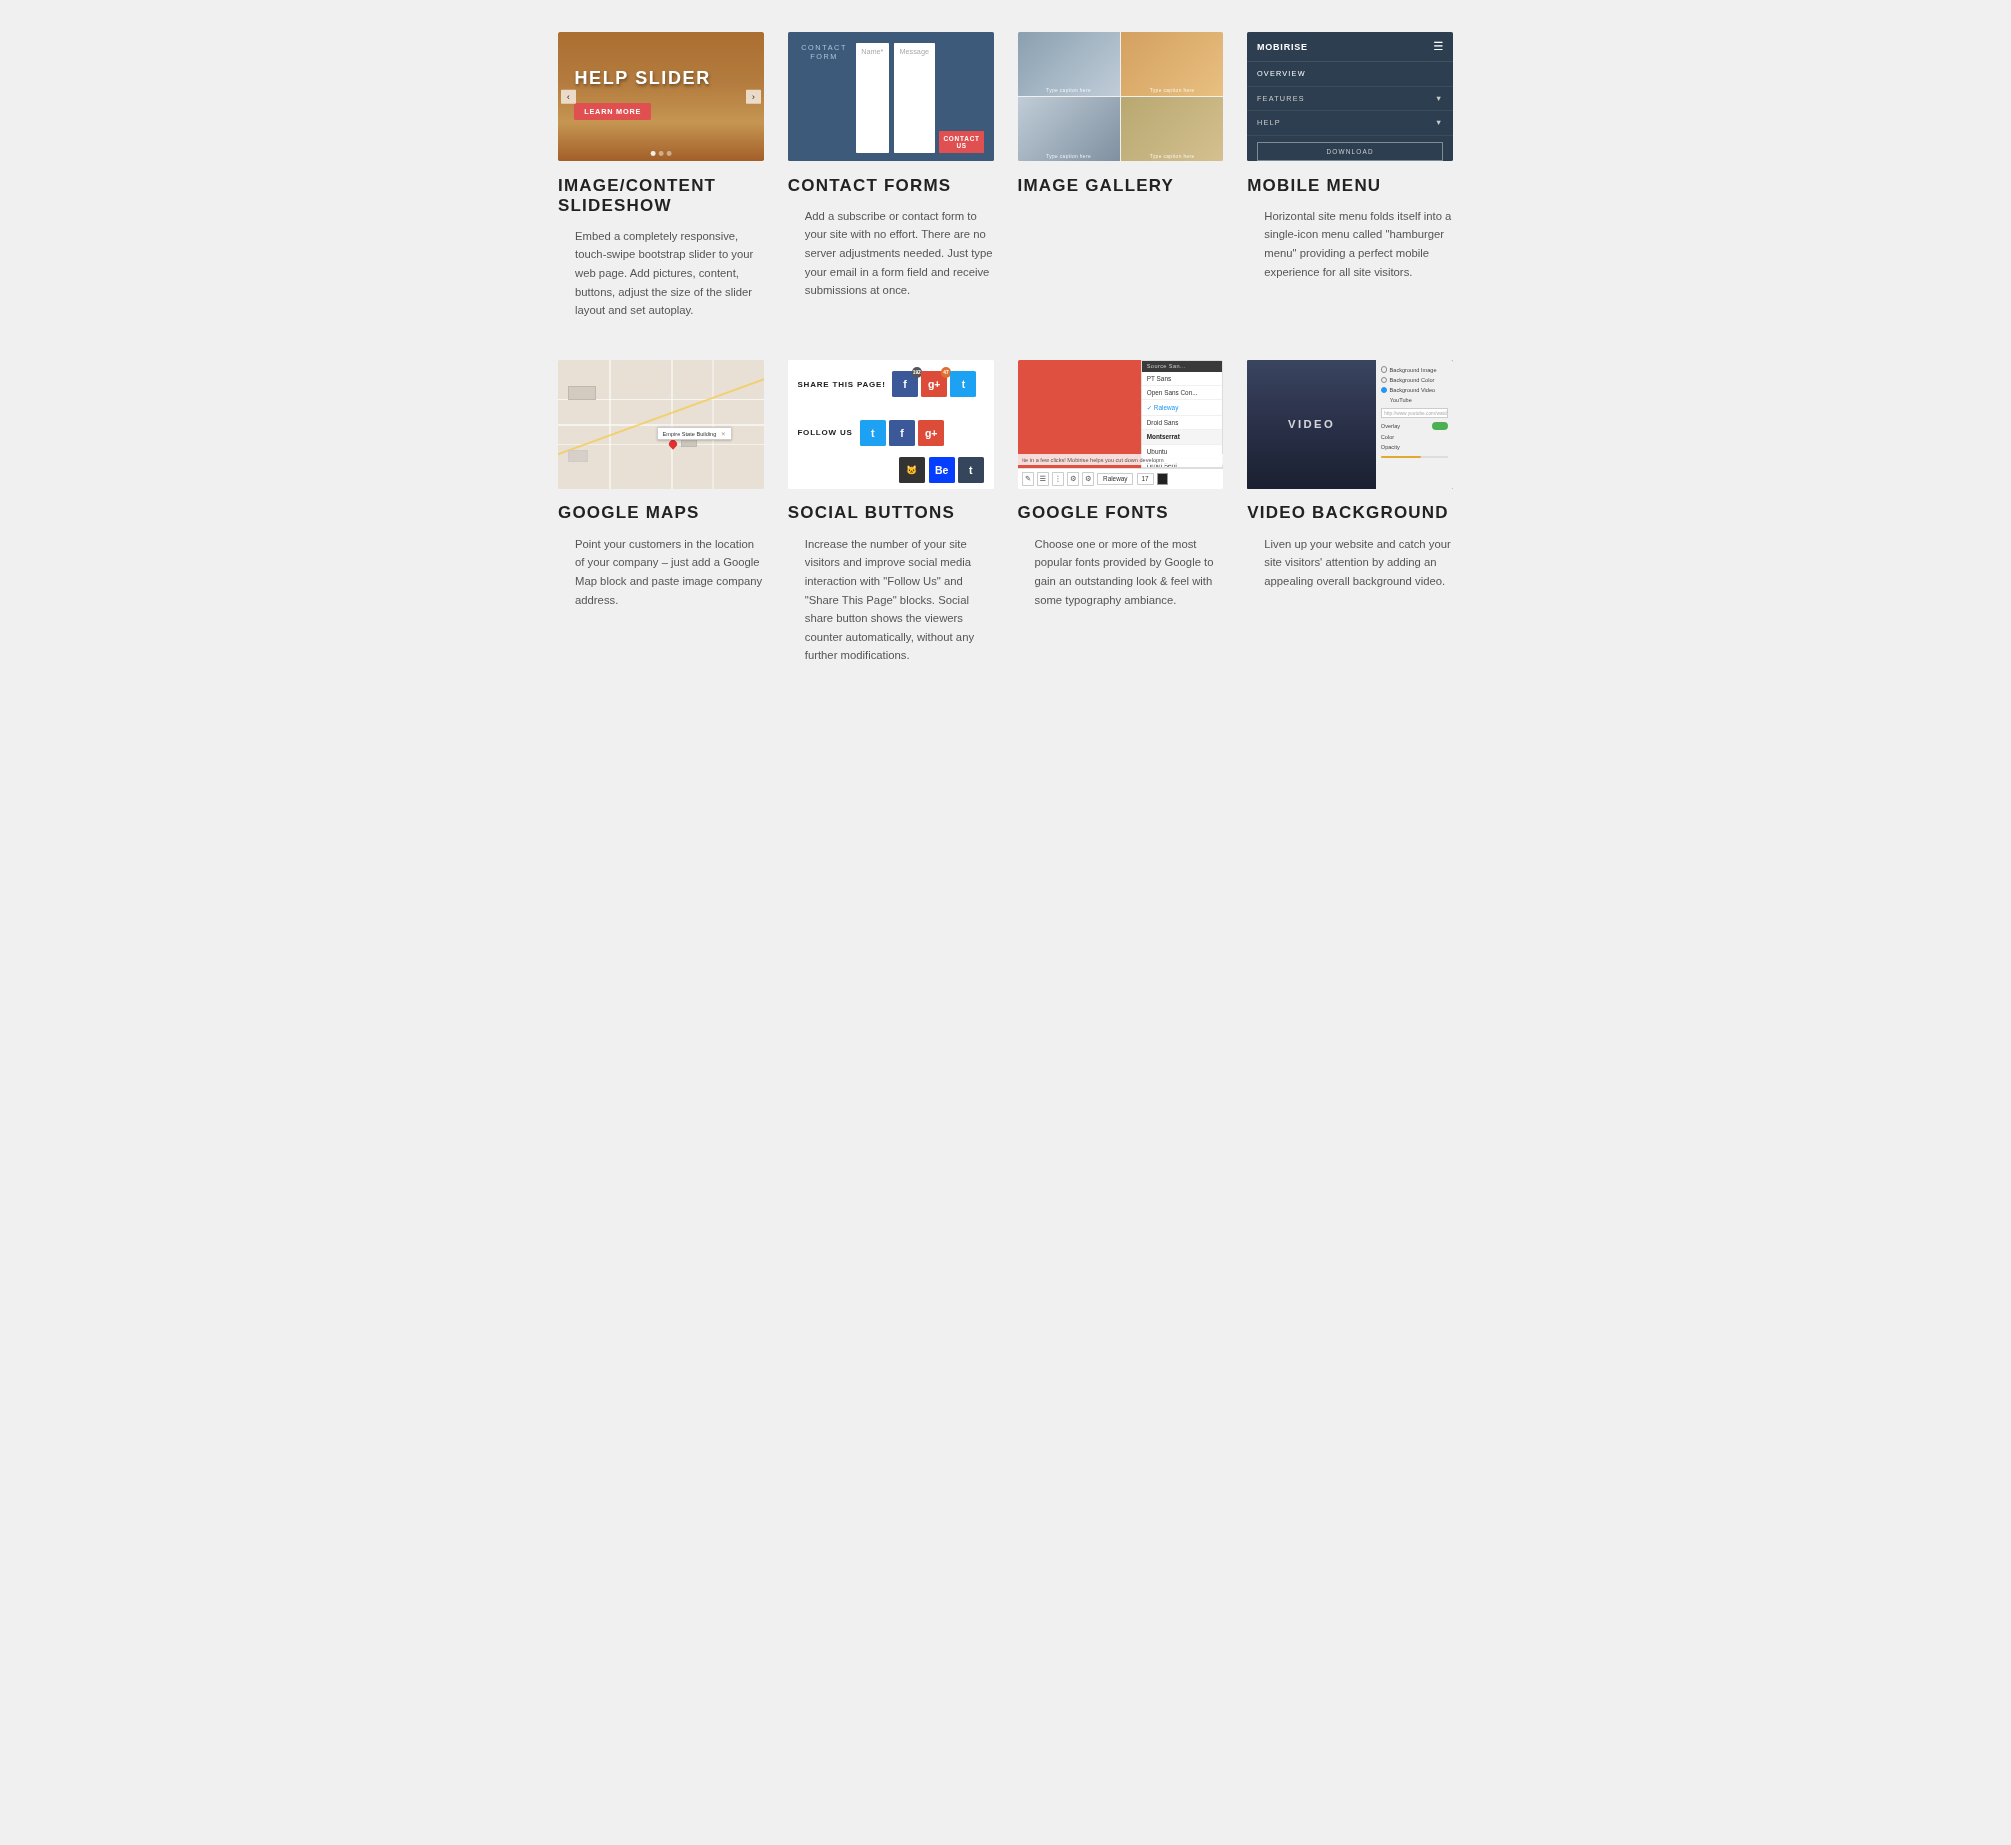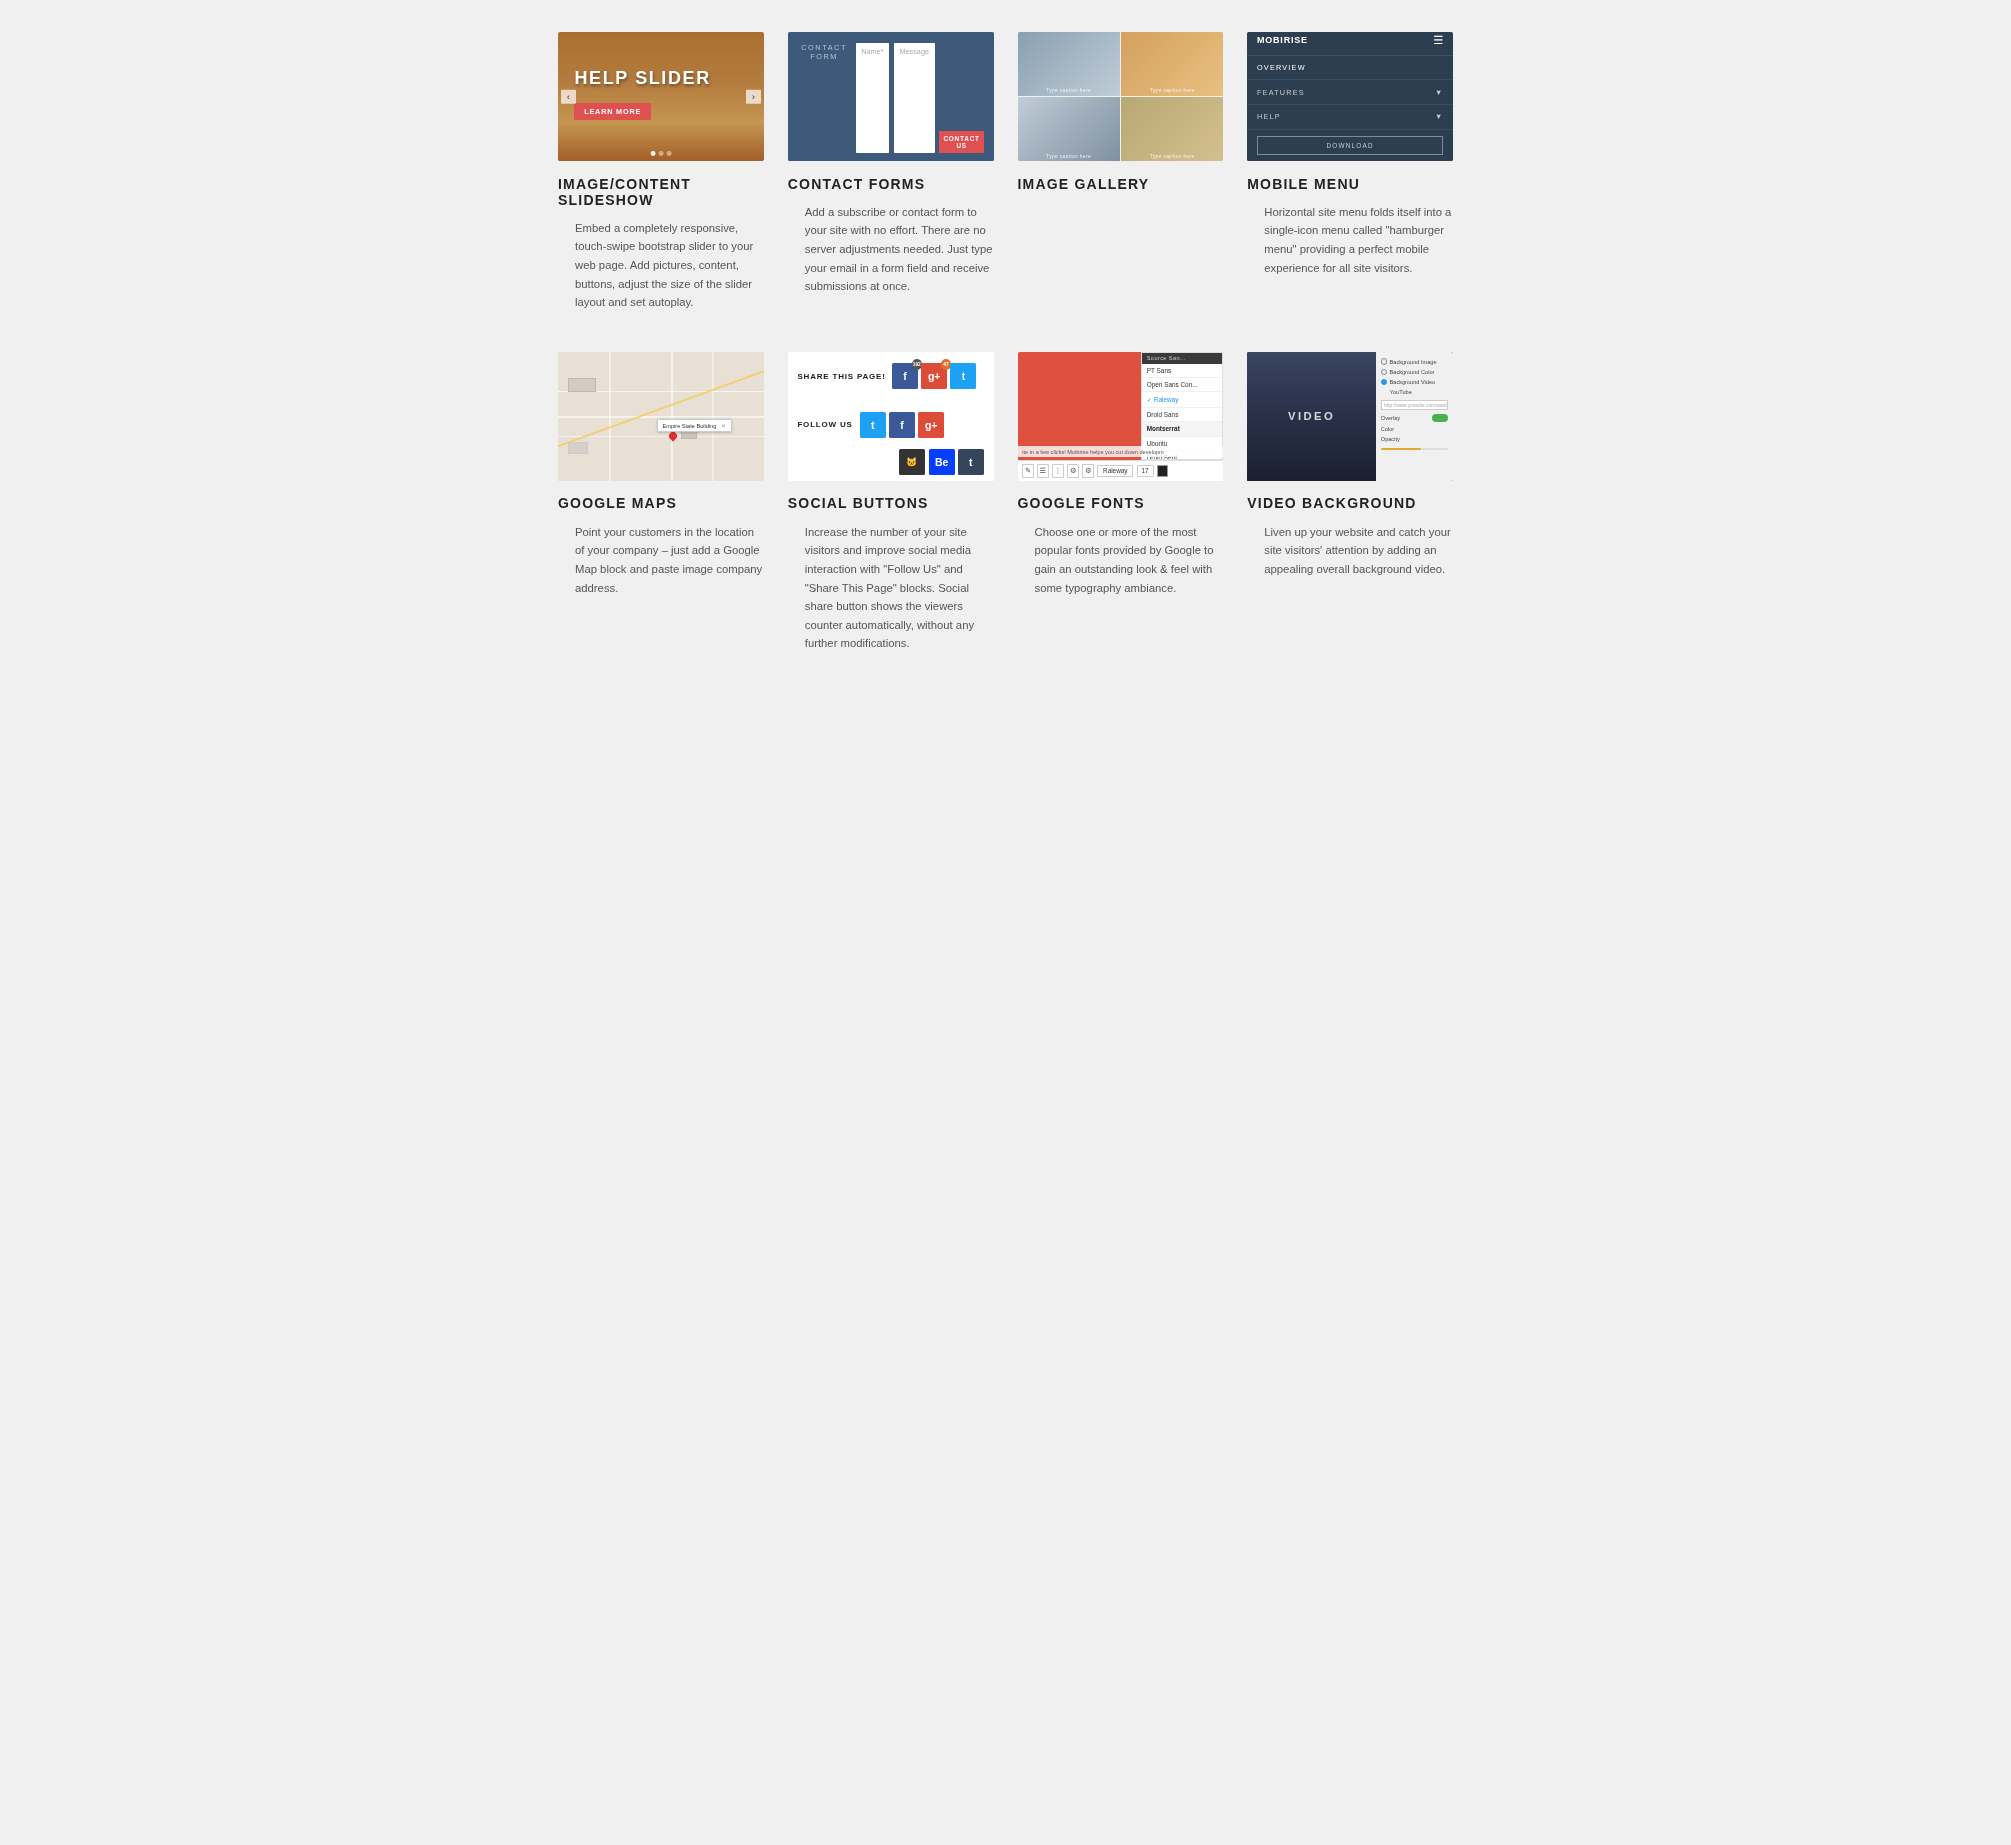--- a/index.html
+++ b/index.html
@@ -25,21 +25,21 @@
     }
     .card-image {
       width: 100%;
       height: 129px;
       overflow: hidden;
       border-radius: 1.6px;
       margin-bottom: 14.5px;
       position: relative;
     }
     .card-title {
-      font-size: 14px;
+      font-size: 17px;
       font-weight: 700;
       letter-spacing: 1.2px;
       text-transform: uppercase;
       margin-bottom: 11.3px;
       color: #222;
     }
     .card-desc {
       font-size: 11.3px;
       line-height: 1.65;
       color: #555;
@@ -191,21 +191,20 @@
     }
 
     
     .mobile-menu-preview {
       background: #2c3e50;
       width: 100%;
       height: 100%;
       padding: 0;
       display: flex;
       flex-direction: column;
-      justify-content: flex-end;
     }
     .mm-header {
       display: flex;
       justify-content: space-between;
       align-items: center;
       padding: 8px 9.7px;
       border-bottom: 0.8px solid rgba(255,255,255,0.1);
     }
     .mm-brand {
       color: #fff;

